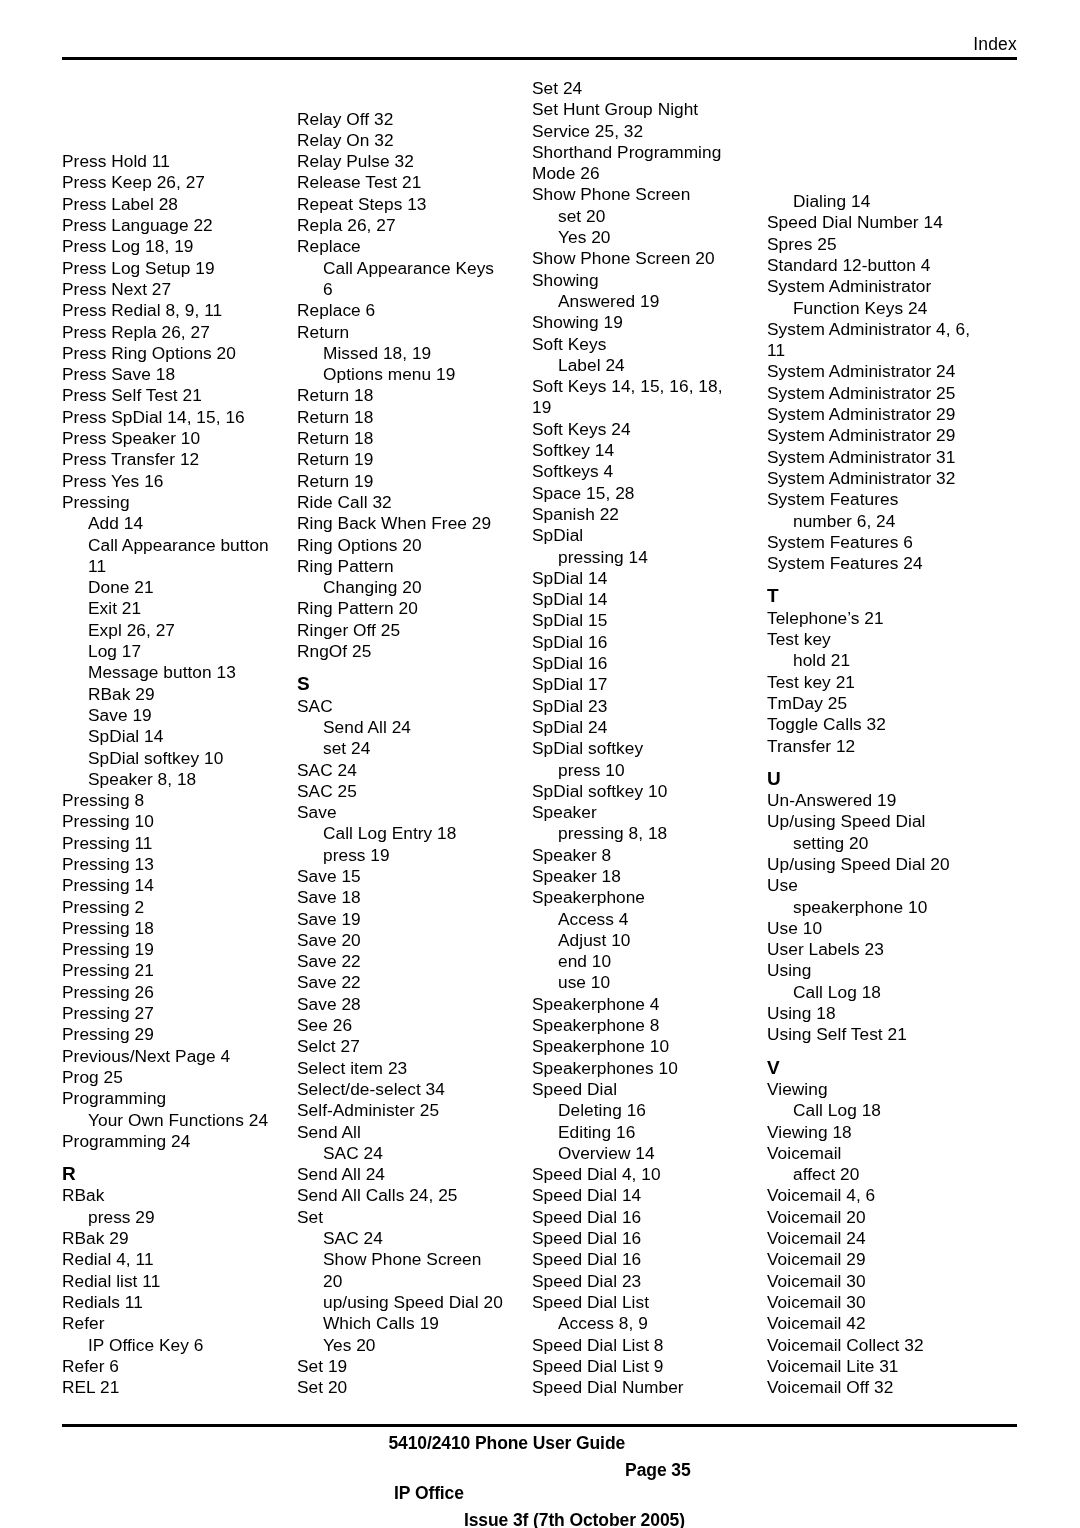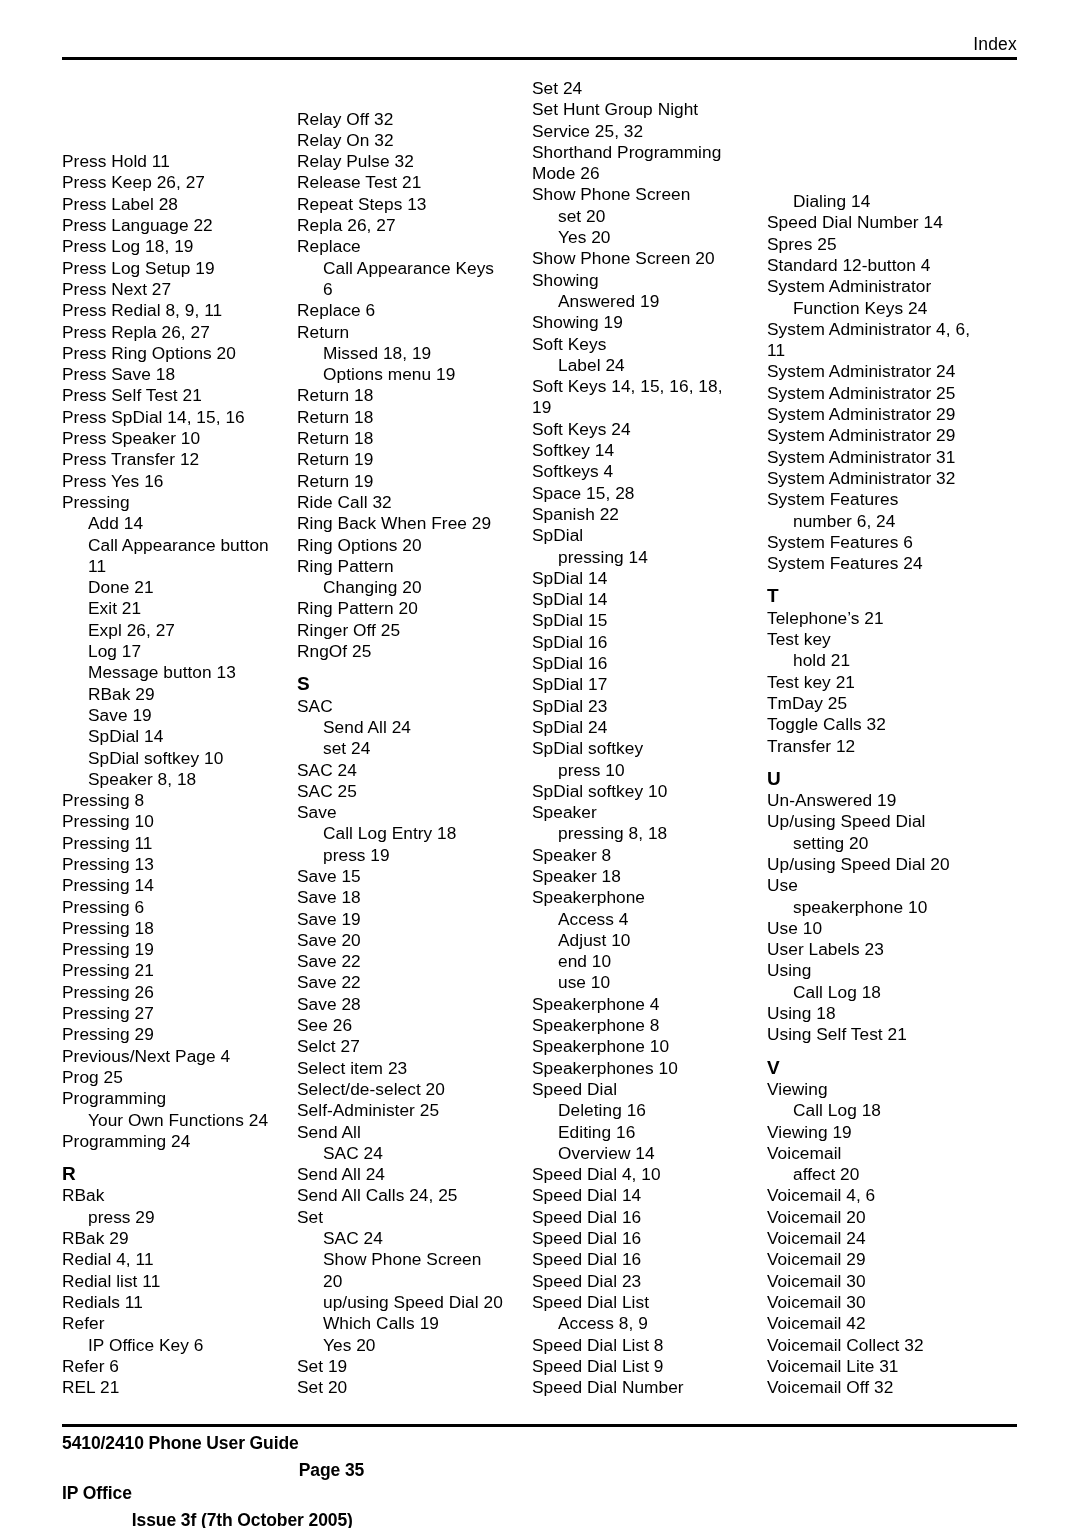--- a/index.html
+++ b/index.html
@@ -85,21 +85,21 @@
   }
   .footer-rule {
     border-top: 3px solid #000;
     width: 100%;
   }
   .footer-rows {
     margin-top: 5px;
   }
   .footer-row {
     display: flex;
-    justify-content: flex-start;
+    justify-content: center;
     font-size: 17.5px;
     font-weight: bold;
     line-height: 23px;
     letter-spacing: -0.1px;
   }
   .footer-left { text-align: left; }
   .footer-right { text-align: right; margin-top: 27px; }
 </style>
 </head>
 <body>
@@ -140,21 +140,21 @@
         <div class="entry lvl2">RBak 29</div>
         <div class="entry lvl2">Save 19</div>
         <div class="entry lvl2">SpDial 14</div>
         <div class="entry lvl2">SpDial softkey 10</div>
         <div class="entry lvl2">Speaker 8, 18</div>
         <div class="entry lvl1">Pressing 8</div>
         <div class="entry lvl1">Pressing 10</div>
         <div class="entry lvl1">Pressing 11</div>
         <div class="entry lvl1">Pressing 13</div>
         <div class="entry lvl1">Pressing 14</div>
-        <div class="entry lvl1">Pressing 6</div>
+        <div class="entry lvl1">Pressing 2</div>
         <div class="entry lvl1">Pressing 18</div>
         <div class="entry lvl1">Pressing 19</div>
         <div class="entry lvl1">Pressing 21</div>
         <div class="entry lvl1">Pressing 26</div>
         <div class="entry lvl1">Pressing 27</div>
         <div class="entry lvl1">Pressing 29</div>
         <div class="entry lvl1">Previous/Next Page 4</div>
         <div class="entry lvl1">Prog 25</div>
         <div class="entry lvl1">Programming</div>
         <div class="entry lvl2">Your Own Functions 24</div>
@@ -209,21 +209,21 @@
         <div class="entry lvl1">Save 15</div>
         <div class="entry lvl1">Save 18</div>
         <div class="entry lvl1">Save 19</div>
         <div class="entry lvl1">Save 20</div>
         <div class="entry lvl1">Save 22</div>
         <div class="entry lvl1">Save 22</div>
         <div class="entry lvl1">Save 28</div>
         <div class="entry lvl1">See 26</div>
         <div class="entry lvl1">Selct 27</div>
         <div class="entry lvl1">Select item 23</div>
-        <div class="entry lvl1">Select/de-select 20</div>
+        <div class="entry lvl1">Select/de-select 34</div>
         <div class="entry lvl1">Self-Administer 25</div>
         <div class="entry lvl1">Send All</div>
         <div class="entry lvl2">SAC 24</div>
         <div class="entry lvl1">Send All 24</div>
         <div class="entry lvl1">Send All Calls 24, 25</div>
         <div class="entry lvl1">Set</div>
         <div class="entry lvl2">SAC 24</div>
         <div class="entry lvl2">Show Phone Screen 20</div>
         <div class="entry lvl2">up/using Speed Dial 20</div>
         <div class="entry lvl2">Which Calls 19</div>
@@ -327,21 +327,21 @@
         <div class="entry lvl2">speakerphone 10</div>
         <div class="entry lvl1">Use 10</div>
         <div class="entry lvl1">User Labels 23</div>
         <div class="entry lvl1">Using</div>
         <div class="entry lvl2">Call Log 18</div>
         <div class="entry lvl1">Using 18</div>
         <div class="entry lvl1">Using Self Test 21</div>
         <div class="letter">V</div>
         <div class="entry lvl1">Viewing</div>
         <div class="entry lvl2">Call Log 18</div>
-        <div class="entry lvl1">Viewing 19</div>
+        <div class="entry lvl1">Viewing 18</div>
         <div class="entry lvl1">Voicemail</div>
         <div class="entry lvl2">affect 20</div>
         <div class="entry lvl1">Voicemail 4, 6</div>
         <div class="entry lvl1">Voicemail 20</div>
         <div class="entry lvl1">Voicemail 24</div>
         <div class="entry lvl1">Voicemail 29</div>
         <div class="entry lvl1">Voicemail 30</div>
         <div class="entry lvl1">Voicemail 30</div>
         <div class="entry lvl1">Voicemail 42</div>
         <div class="entry lvl1">Voicemail Collect 32</div>

